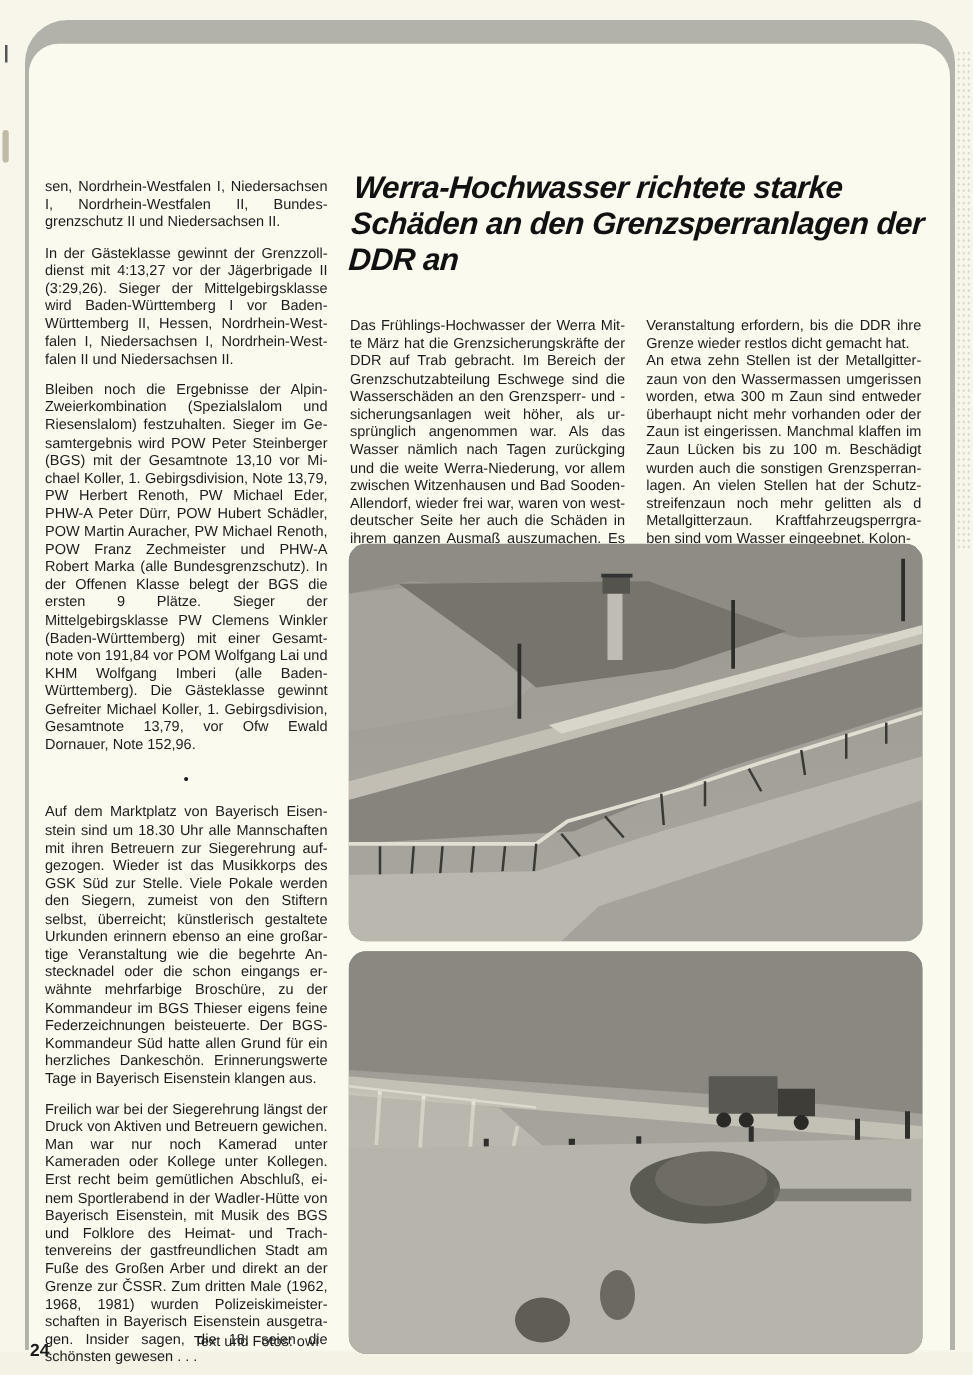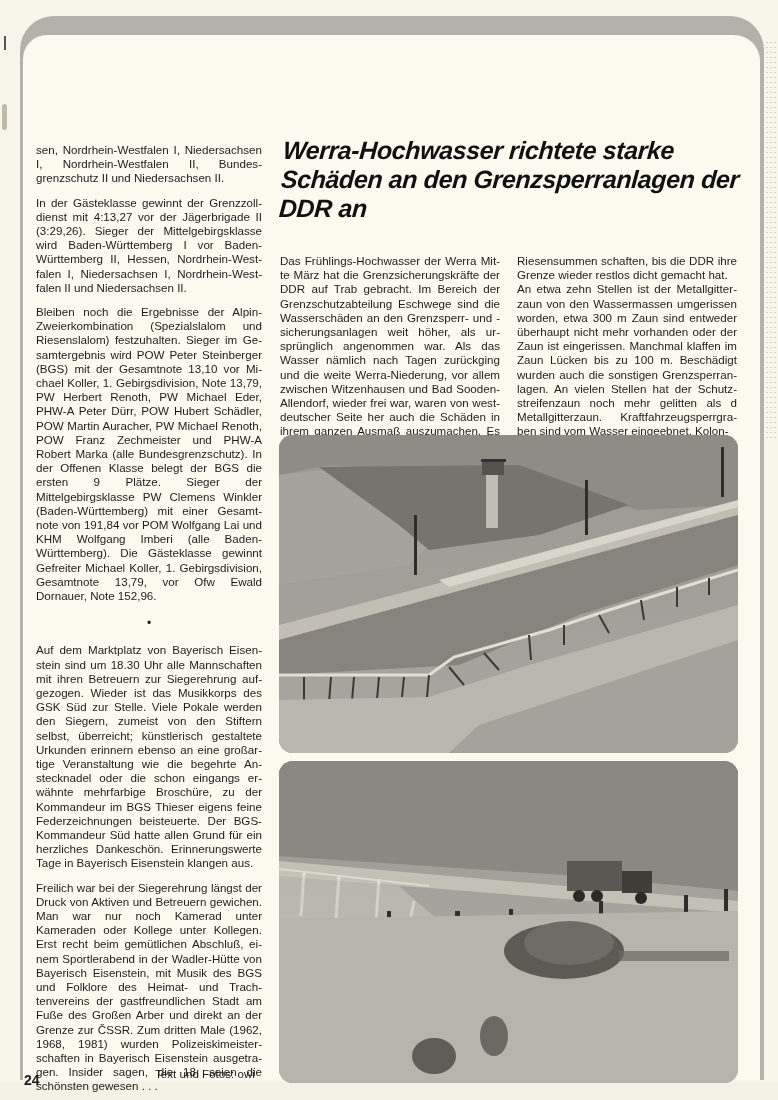--- a/index.html
+++ b/index.html
@@ -88,21 +88,21 @@
   <p>Auf dem Marktplatz von Bayerisch Eisen­stein sind um 18.30 Uhr alle Mannschaften mit ihren Betreuern zur Siegerehrung auf­gezogen. Wieder ist das Musikkorps des GSK Süd zur Stelle. Viele Pokale werden den Siegern, zumeist von den Stiftern selbst, überreicht; künstlerisch gestaltete Urkunden erinnern ebenso an eine großar­tige Veranstaltung wie die begehrte An­stecknadel oder die schon eingangs er­wähnte mehrfarbige Broschüre, zu der Kommandeur im BGS Thieser eigens feine Federzeichnungen beisteuerte. Der BGS-Kommandeur Süd hatte allen Grund für ein herzliches Dankeschön. Erinnerungswerte Tage in Bayerisch Eisenstein klangen aus.</p>
   <p class="tight">Freilich war bei der Siegerehrung längst der Druck von Aktiven und Betreuern gewi­chen. Man war nur noch Kamerad unter Kameraden oder Kollege unter Kollegen. Erst recht beim gemütlichen Abschluß, ei­nem Sportlerabend in der Wadler-Hütte von Bayerisch Eisenstein, mit Musik des BGS und Folklore des Heimat- und Trach­tenvereins der gastfreundlichen Stadt am Fuße des Großen Arber und direkt an der Grenze zur ČSSR. Zum dritten Male (1962, 1968, 1981) wurden Polizeiskimeister­schaften in Bayerisch Eisenstein ausgetra­gen. Insider sagen, die 18. seien die schönsten gewesen . . .</p>
 </div>
 
 <div class="headline">Werra-Hochwasser richtete starke Schäden an den Grenzsperranlagen der DDR an</div>
 
 <div class="col" id="col-mid">
   <p class="tight">Das Frühlings-Hochwasser der Werra Mit­te März hat die Grenzsicherungskräfte der DDR auf Trab gebracht. Im Bereich der Grenzschutzabteilung Eschwege sind die Wasserschäden an den Grenzsperr- und -sicherungsanlagen weit höher, als ur­sprünglich angenommen war. Als das Wasser nämlich nach Tagen zurückging und die weite Werra-Niederung, vor allem zwischen Witzenhausen und Bad Sooden-Allendorf, wieder frei war, waren von west­deutscher Seite her auch die Schäden in ihrem ganzen Ausmaß auszumachen. Es wird wahrscheinlich Monate dauern und</p>
 </div>
 <div class="col" id="col-right">
-  <p class="tight">Riesensummen schaften, bis die DDR ih­re Grenze wieder restlos dicht gemacht hat.</p>
+  <p class="tight">Veranstaltung erfordern, bis die DDR ih­re Grenze wieder restlos dicht gemacht hat.</p>
   <p class="tight">An etwa zehn Stellen ist der Metallgitter­zaun von den Wassermassen umgerissen worden, etwa 300 m Zaun sind entweder überhaupt nicht mehr vorhanden oder der Zaun ist eingerissen. Manchmal klaffen im Zaun Lücken bis zu 100 m. Beschädigt wurden auch die sonstigen Grenzsperran­lagen. An vielen Stellen hat der Schutz­streifenzaun noch mehr gelitten als d Metallgitterzaun. Kraftfahrzeugsperrgra­ben sind vom Wasser eingeebnet. Kolon-</p>
 </div>
 
 <div class="photo" id="photo-top">
   <svg viewBox="0 0 459 318" preserveAspectRatio="none">
     <defs>
       <linearGradient id="g1" x1="0" y1="0" x2="0" y2="1">
         <stop offset="0" stop-color="#9a988f"></stop>
         <stop offset="1" stop-color="#a9a79f"></stop>
       </linearGradient>

